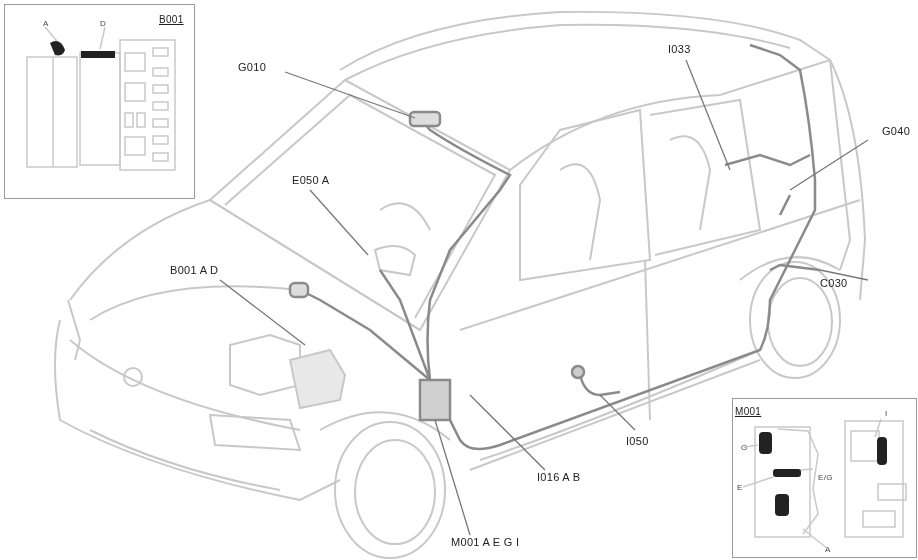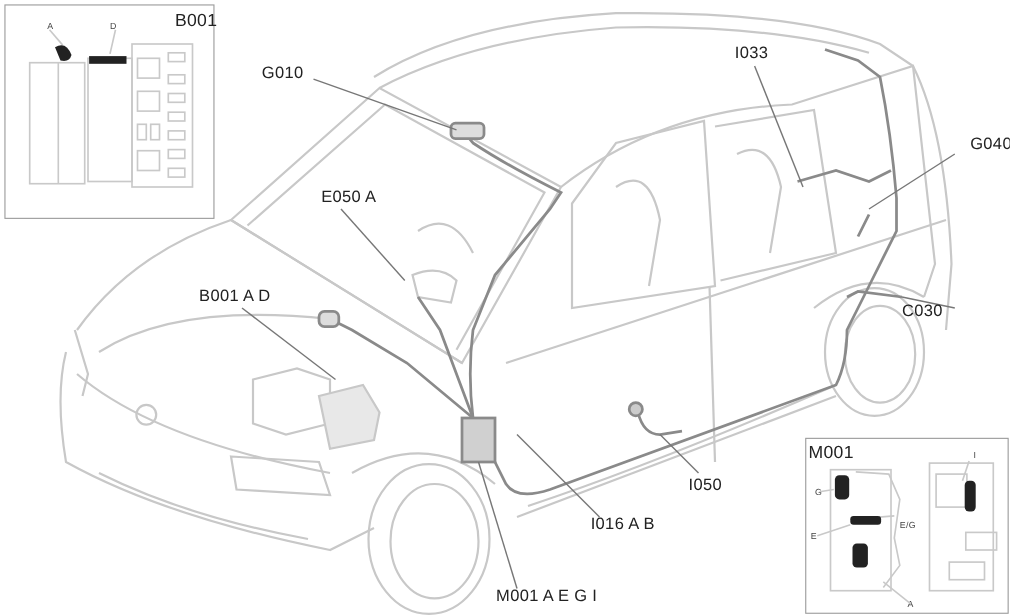--- a/index.html
+++ b/index.html
@@ -1,22 +1,22 @@
 <!DOCTYPE html>
 <html><head>
 <meta charset="utf-8">
 <style>
   html, body { margin:0; padding:0; background:#ffffff; }
   body { width:918px; height:560px; position:relative; overflow:hidden;
          font-family:"Liberation Sans", sans-serif; }
   #diagram { position:absolute; left:0; top:0; width:918px; height:560px; }
-  .lbl { position:absolute; font-size:15px; color:#222; letter-spacing:0.3px;
+  .lbl { position:absolute; font-size:11px; color:#222; letter-spacing:0.3px;
          white-space:nowrap; line-height:14px; filter:blur(0.4px); }
   .lbl.small { font-size:8px; color:#444; line-height:9px; }
-  .inset-title { font-size:16px; }
+  .inset-title { font-size:10px;text-decoration:underline; }
   .inset { position:absolute; border:1.5px solid #9a9a9a; background:#fff; }
 </style>
 </head>
 <body>
 
 <svg id="diagram" viewBox="0 0 918 560" xmlns="http://www.w3.org/2000/svg">
   <defs>
     <filter id="soft">
         <feGaussianBlur stdDeviation="0.7"></feGaussianBlur>
       </filter>
@@ -93,21 +93,21 @@
     <line x1="868" y1="140" x2="790" y2="190"></line>
     <line x1="868" y1="280" x2="820" y2="270"></line>
     <line x1="635" y1="430" x2="600" y2="395"></line>
     <line x1="545" y1="470" x2="470" y2="395"></line>
     <line x1="470" y1="535" x2="435" y2="420"></line>
   </g>
 </svg>
 
 <div class="lbl" style="left:238px;top:60px">G010</div>
 <div class="lbl" style="left:292px;top:173px">E050 A</div>
-<div class="lbl" style="left:181px;top:263px">B001 A D</div>
+<div class="lbl" style="left:170px;top:263px">B001 A D</div>
 <div class="lbl" style="left:668px;top:42px">I033</div>
 <div class="lbl" style="left:882px;top:124px">G040</div>
 <div class="lbl" style="left:820px;top:276px">C030</div>
 <div class="lbl" style="left:626px;top:434px">I050</div>
 <div class="lbl" style="left:537px;top:470px">I016 A B</div>
 <div class="lbl" style="left:451px;top:535px">M001 A E G I</div>
 
 <div class="inset" style="left:4px;top:4px;width:189px;height:193px">
   <div class="lbl inset-title" style="left:154px;top:8px">B001</div>
   <div class="lbl small" style="left:38px;top:14px">A</div>

